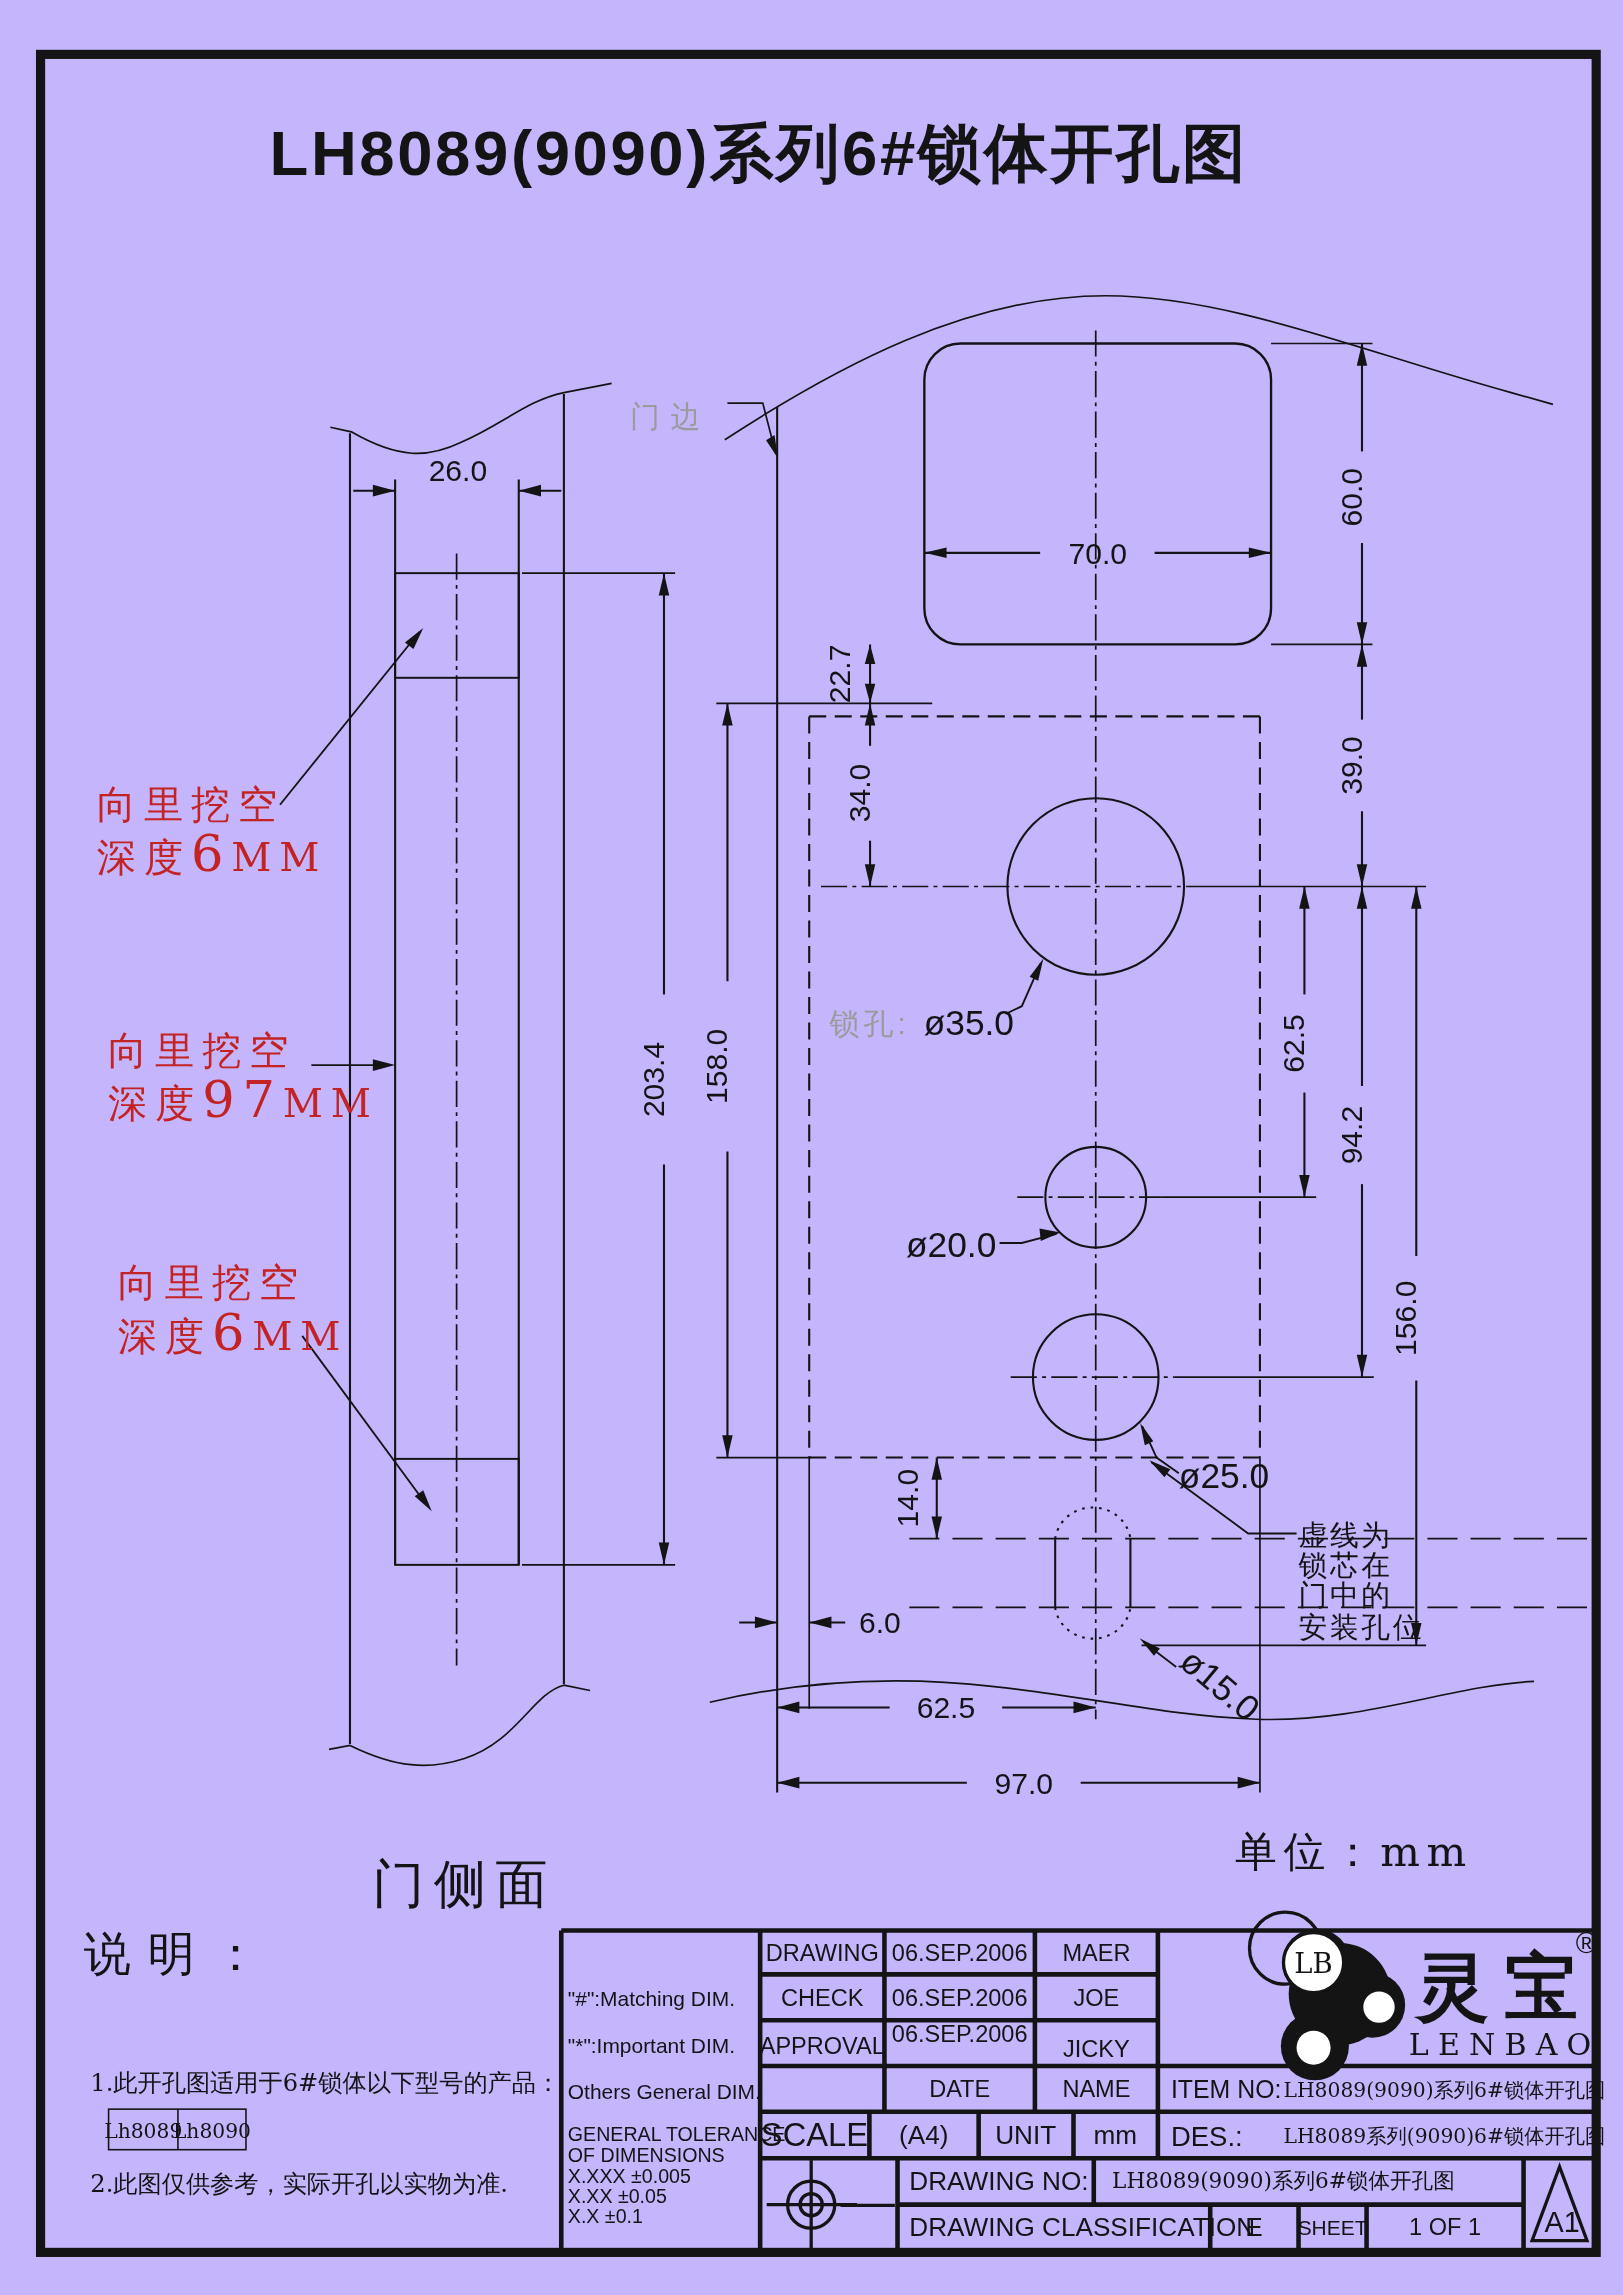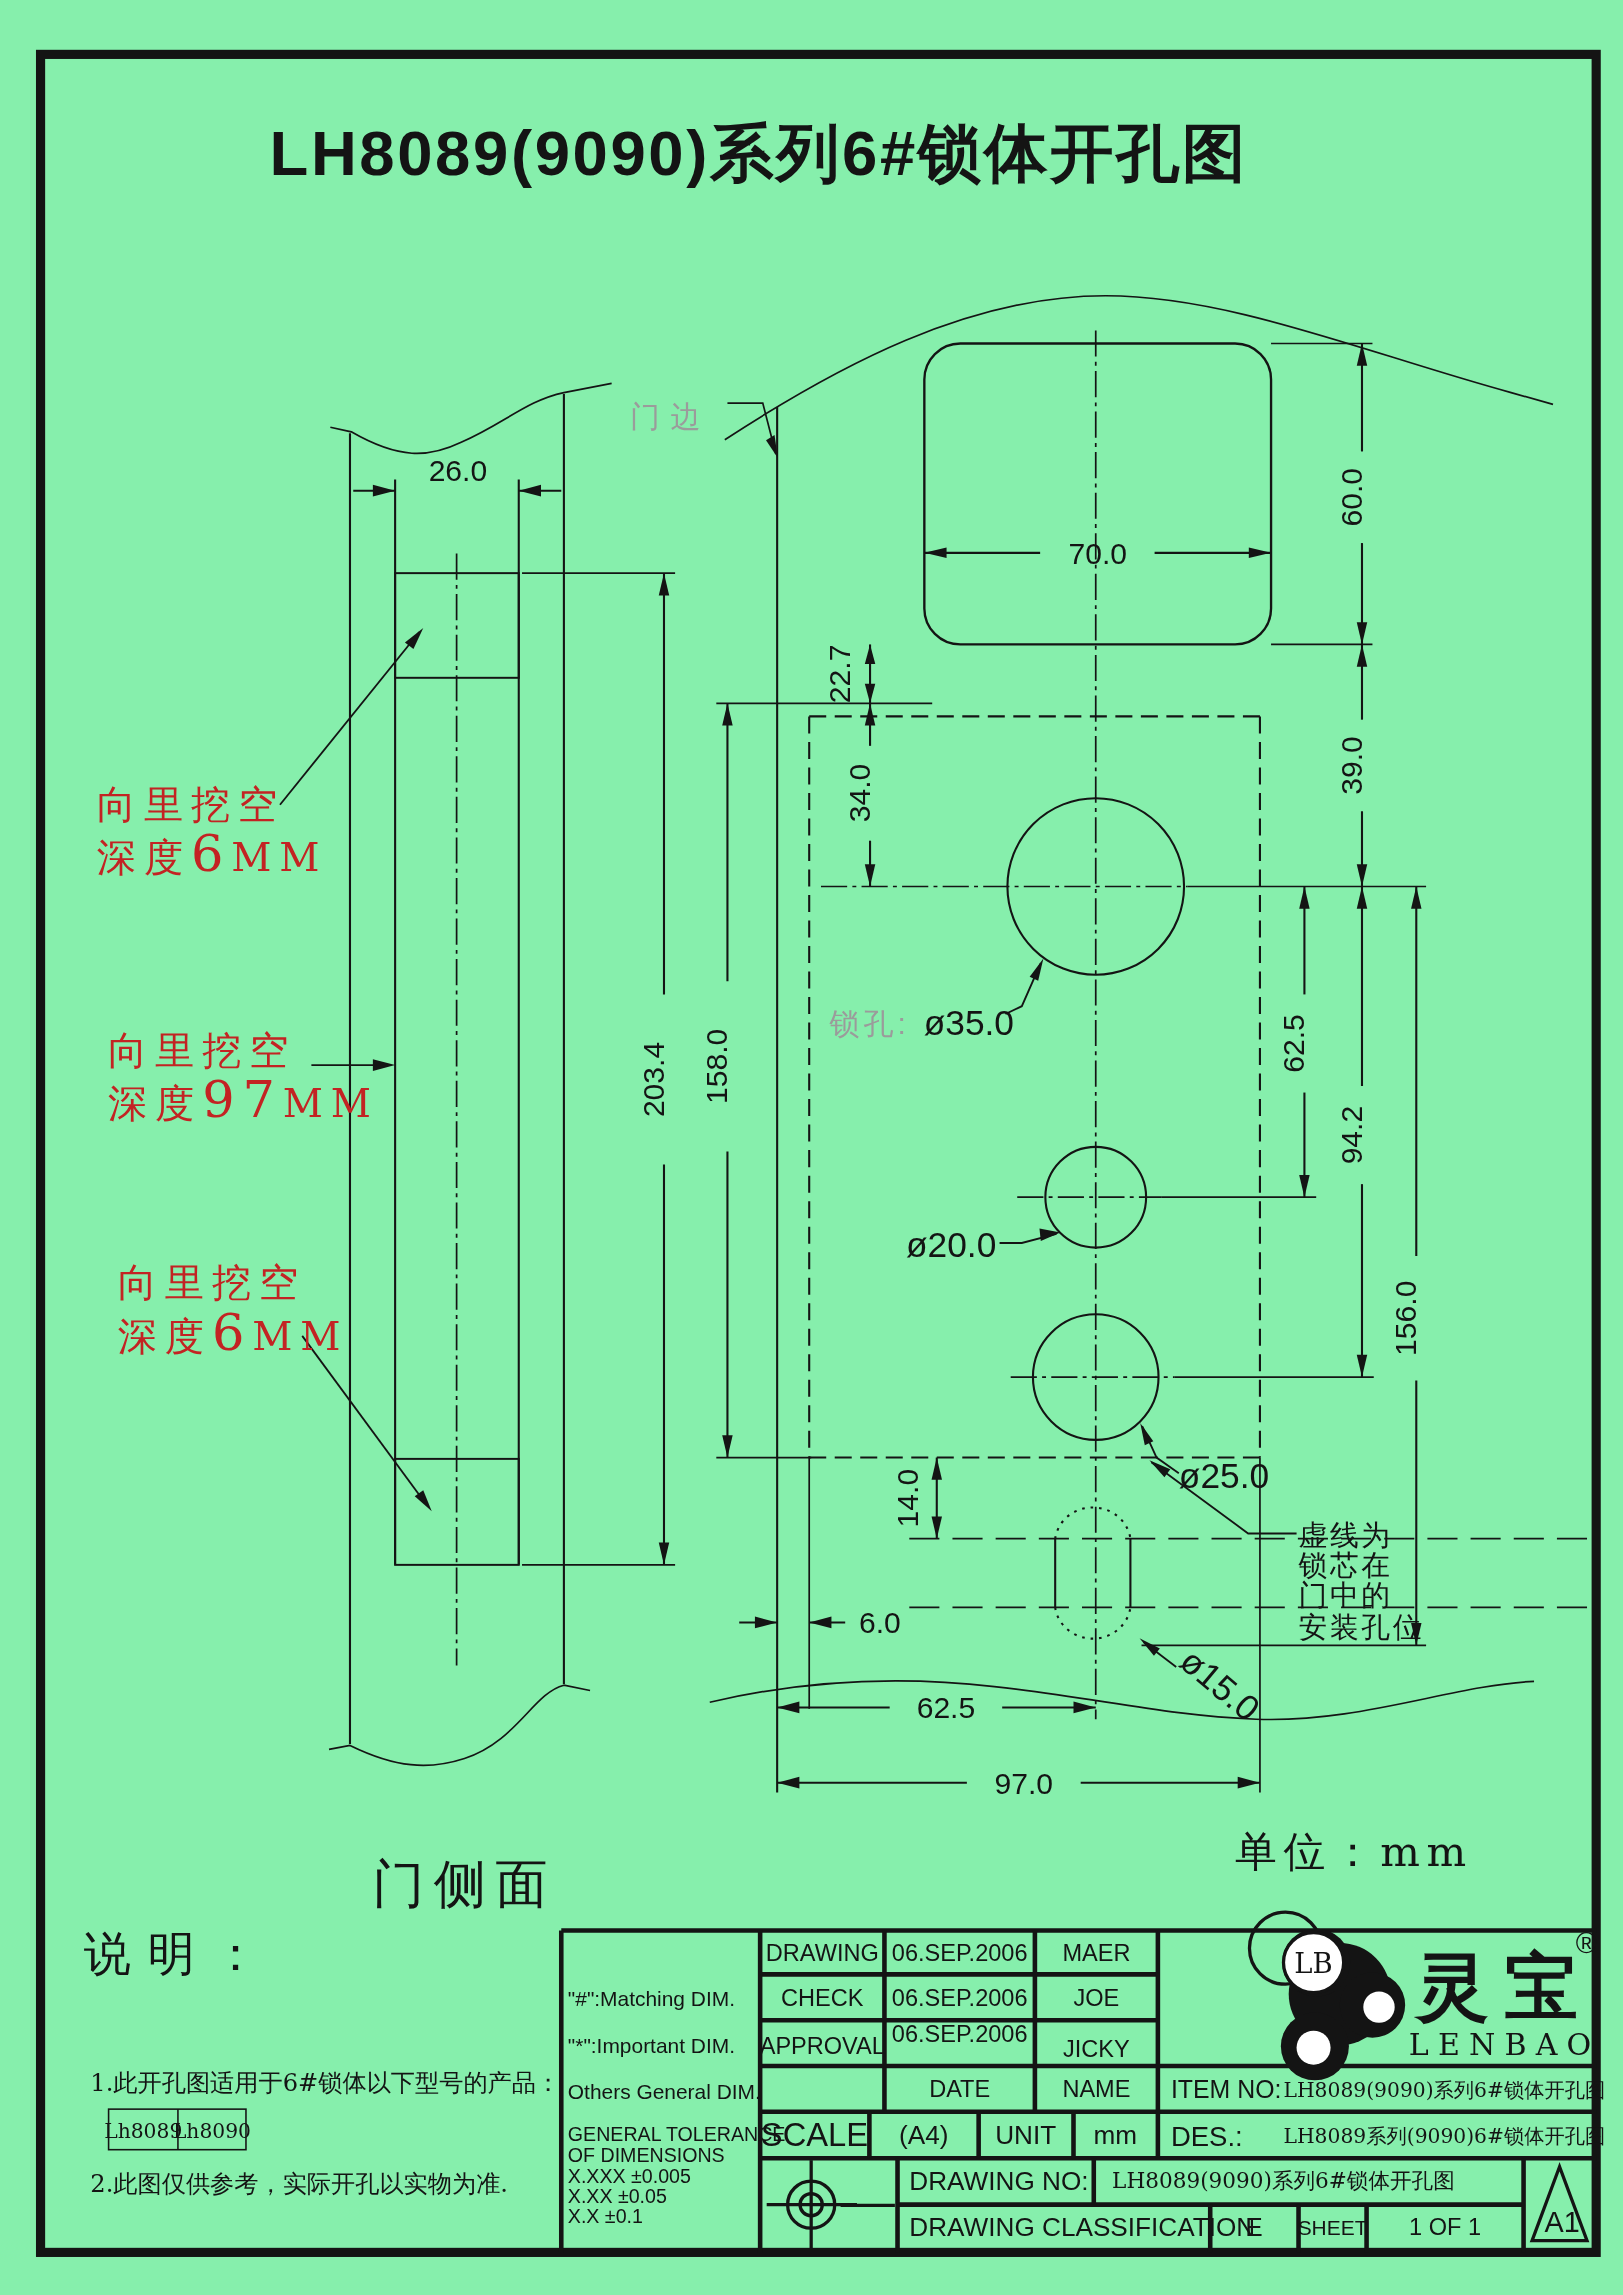--- a/index.html
+++ b/index.html
@@ -1,16 +1,16 @@
 <!DOCTYPE html>
 <html style="font-size:10.5px"><head>
 <meta charset="utf-8">
 <style>
   html,body{margin:0;padding:0;background:#e8e8e8;}
-  .page{position:relative;width:1623px;height:2295px;background:#86efac;margin:0 auto;}
+  .page{position:relative;width:1623px;height:2295px;background:#c4b5fd;margin:0 auto;}
   svg{position:absolute;left:0;top:0;}
   
   .ln   line,.ln path,.ln rect,.ln circle,.ln polyline{stroke:#141414;fill:none;}
   .w3   {stroke-width:3.2;}
   .ar   path{fill:#141414;stroke:none;}
   
   text{fill:#141414;}
   .f-sans{font-family:"Liberation Sans", sans-serif;}
   .f-serif{font-family:"DejaVu Serif", serif;}
   .red{fill:#c32323;}

